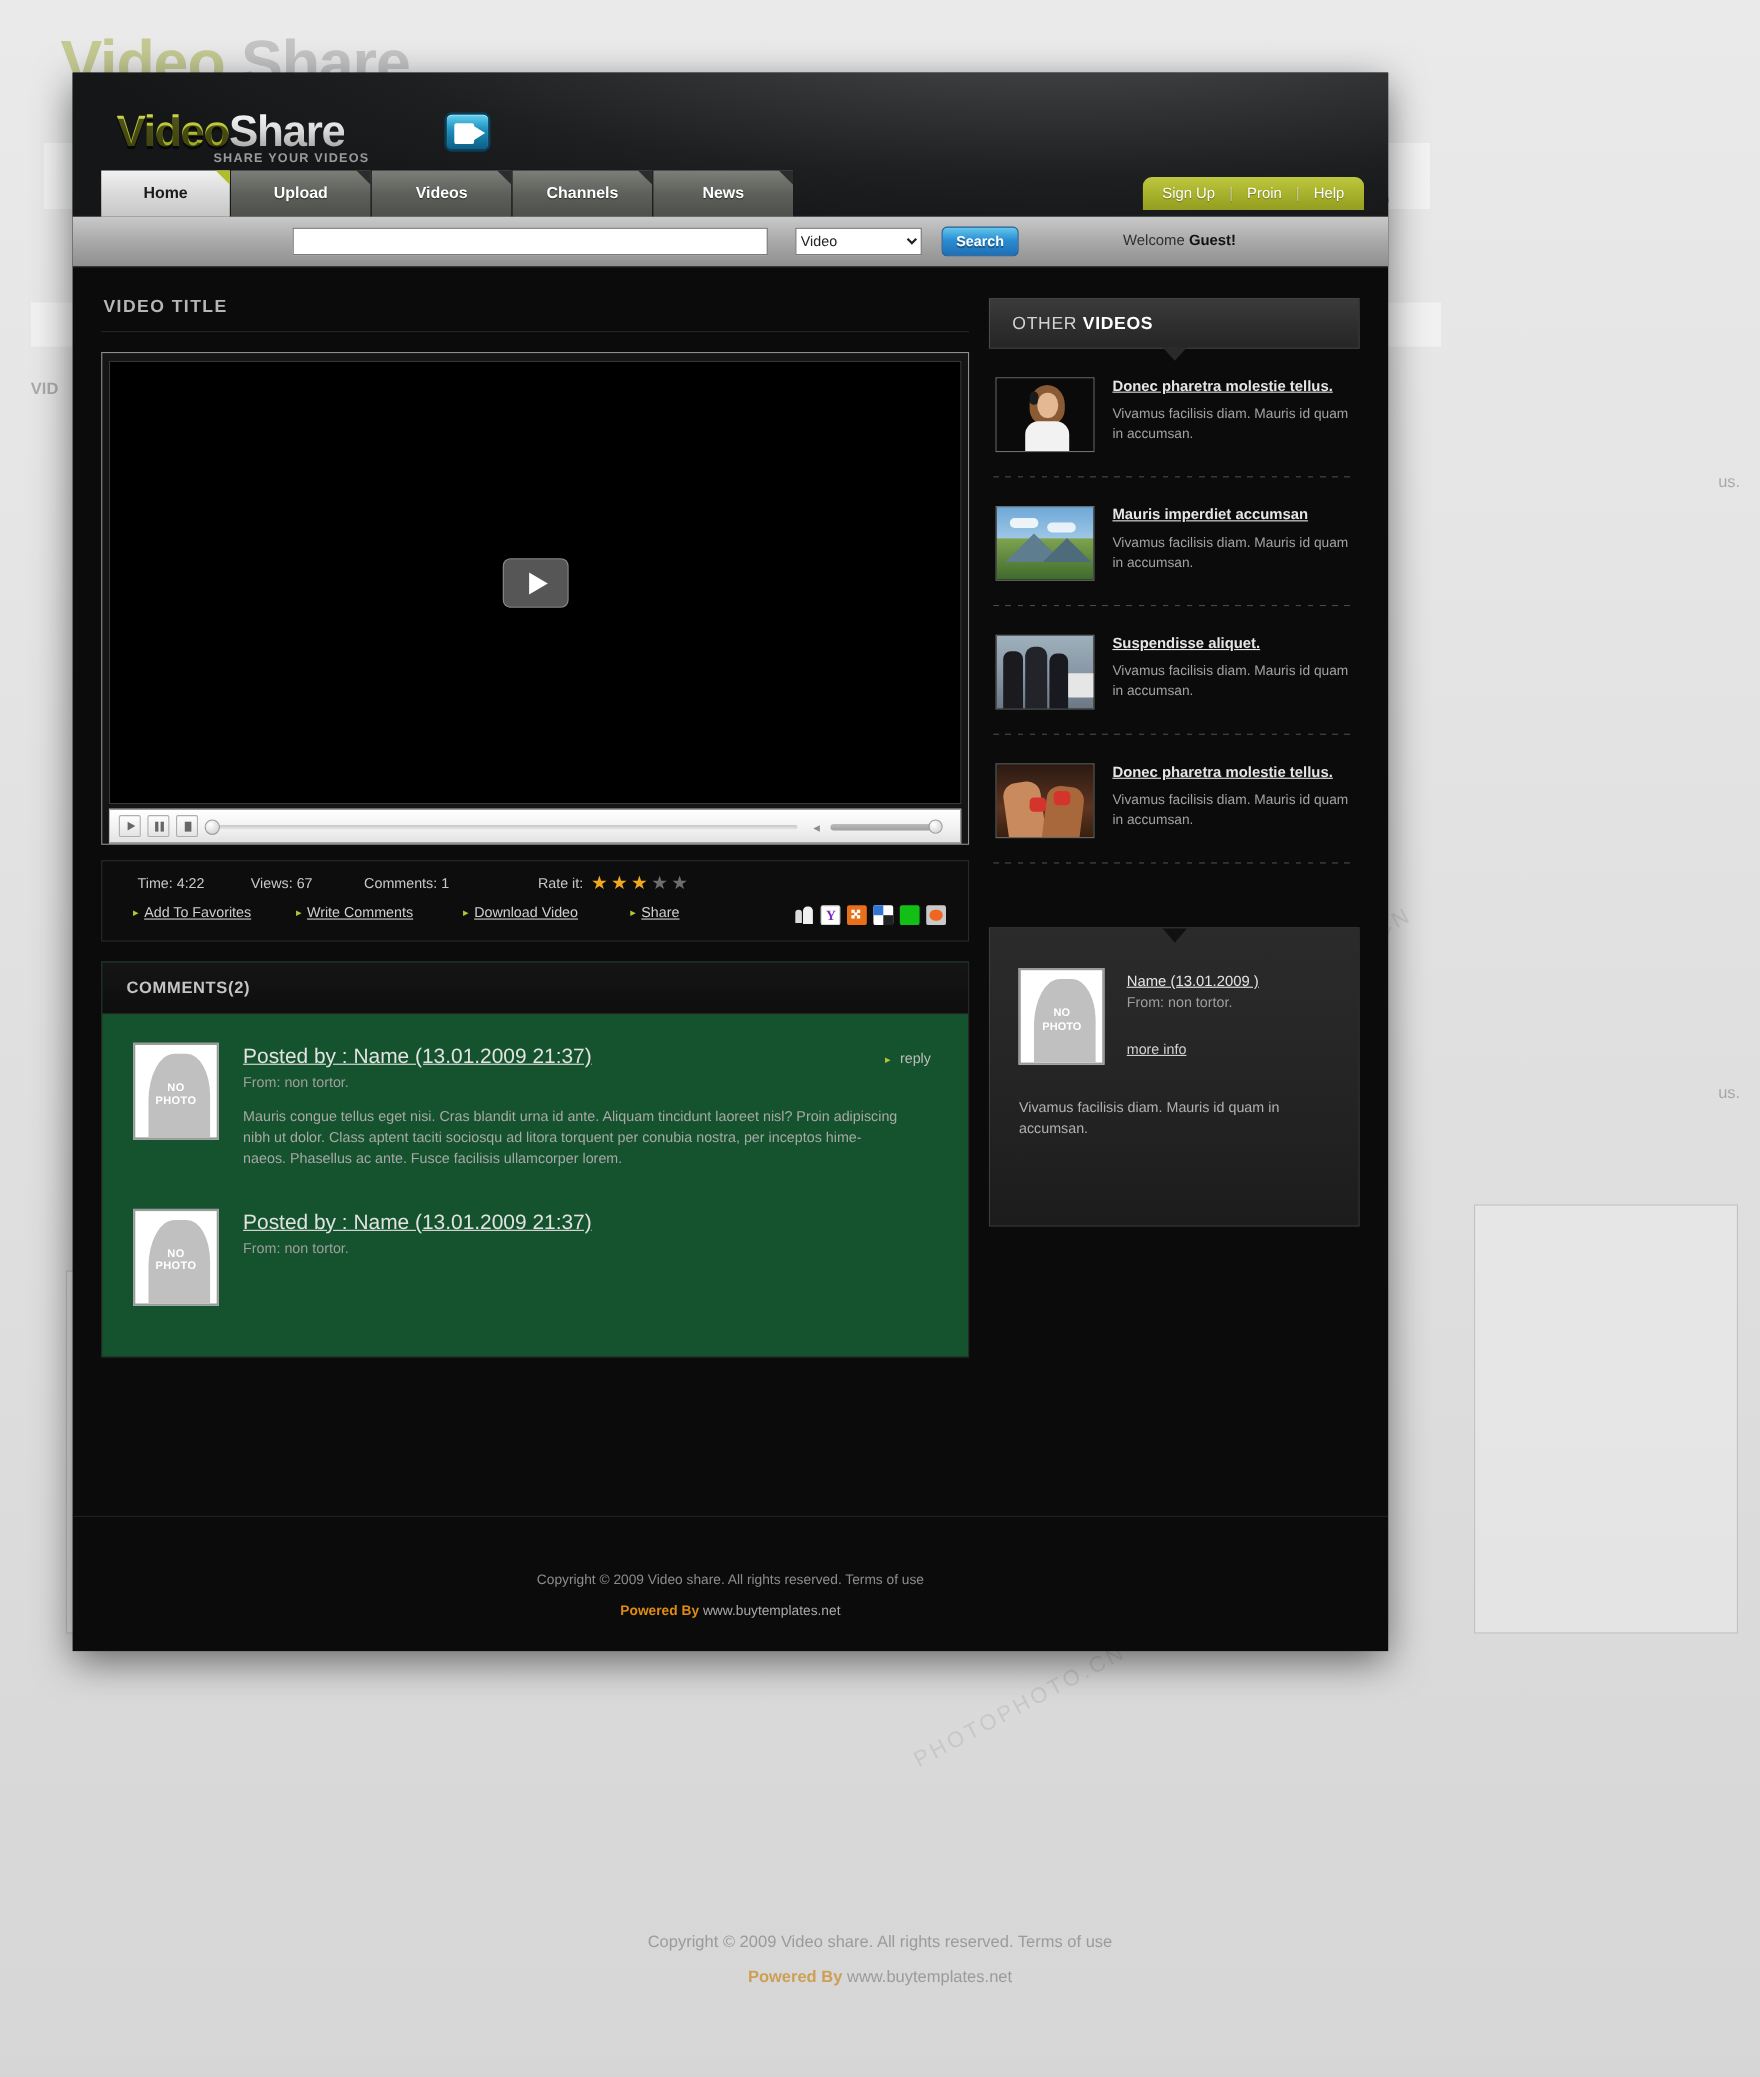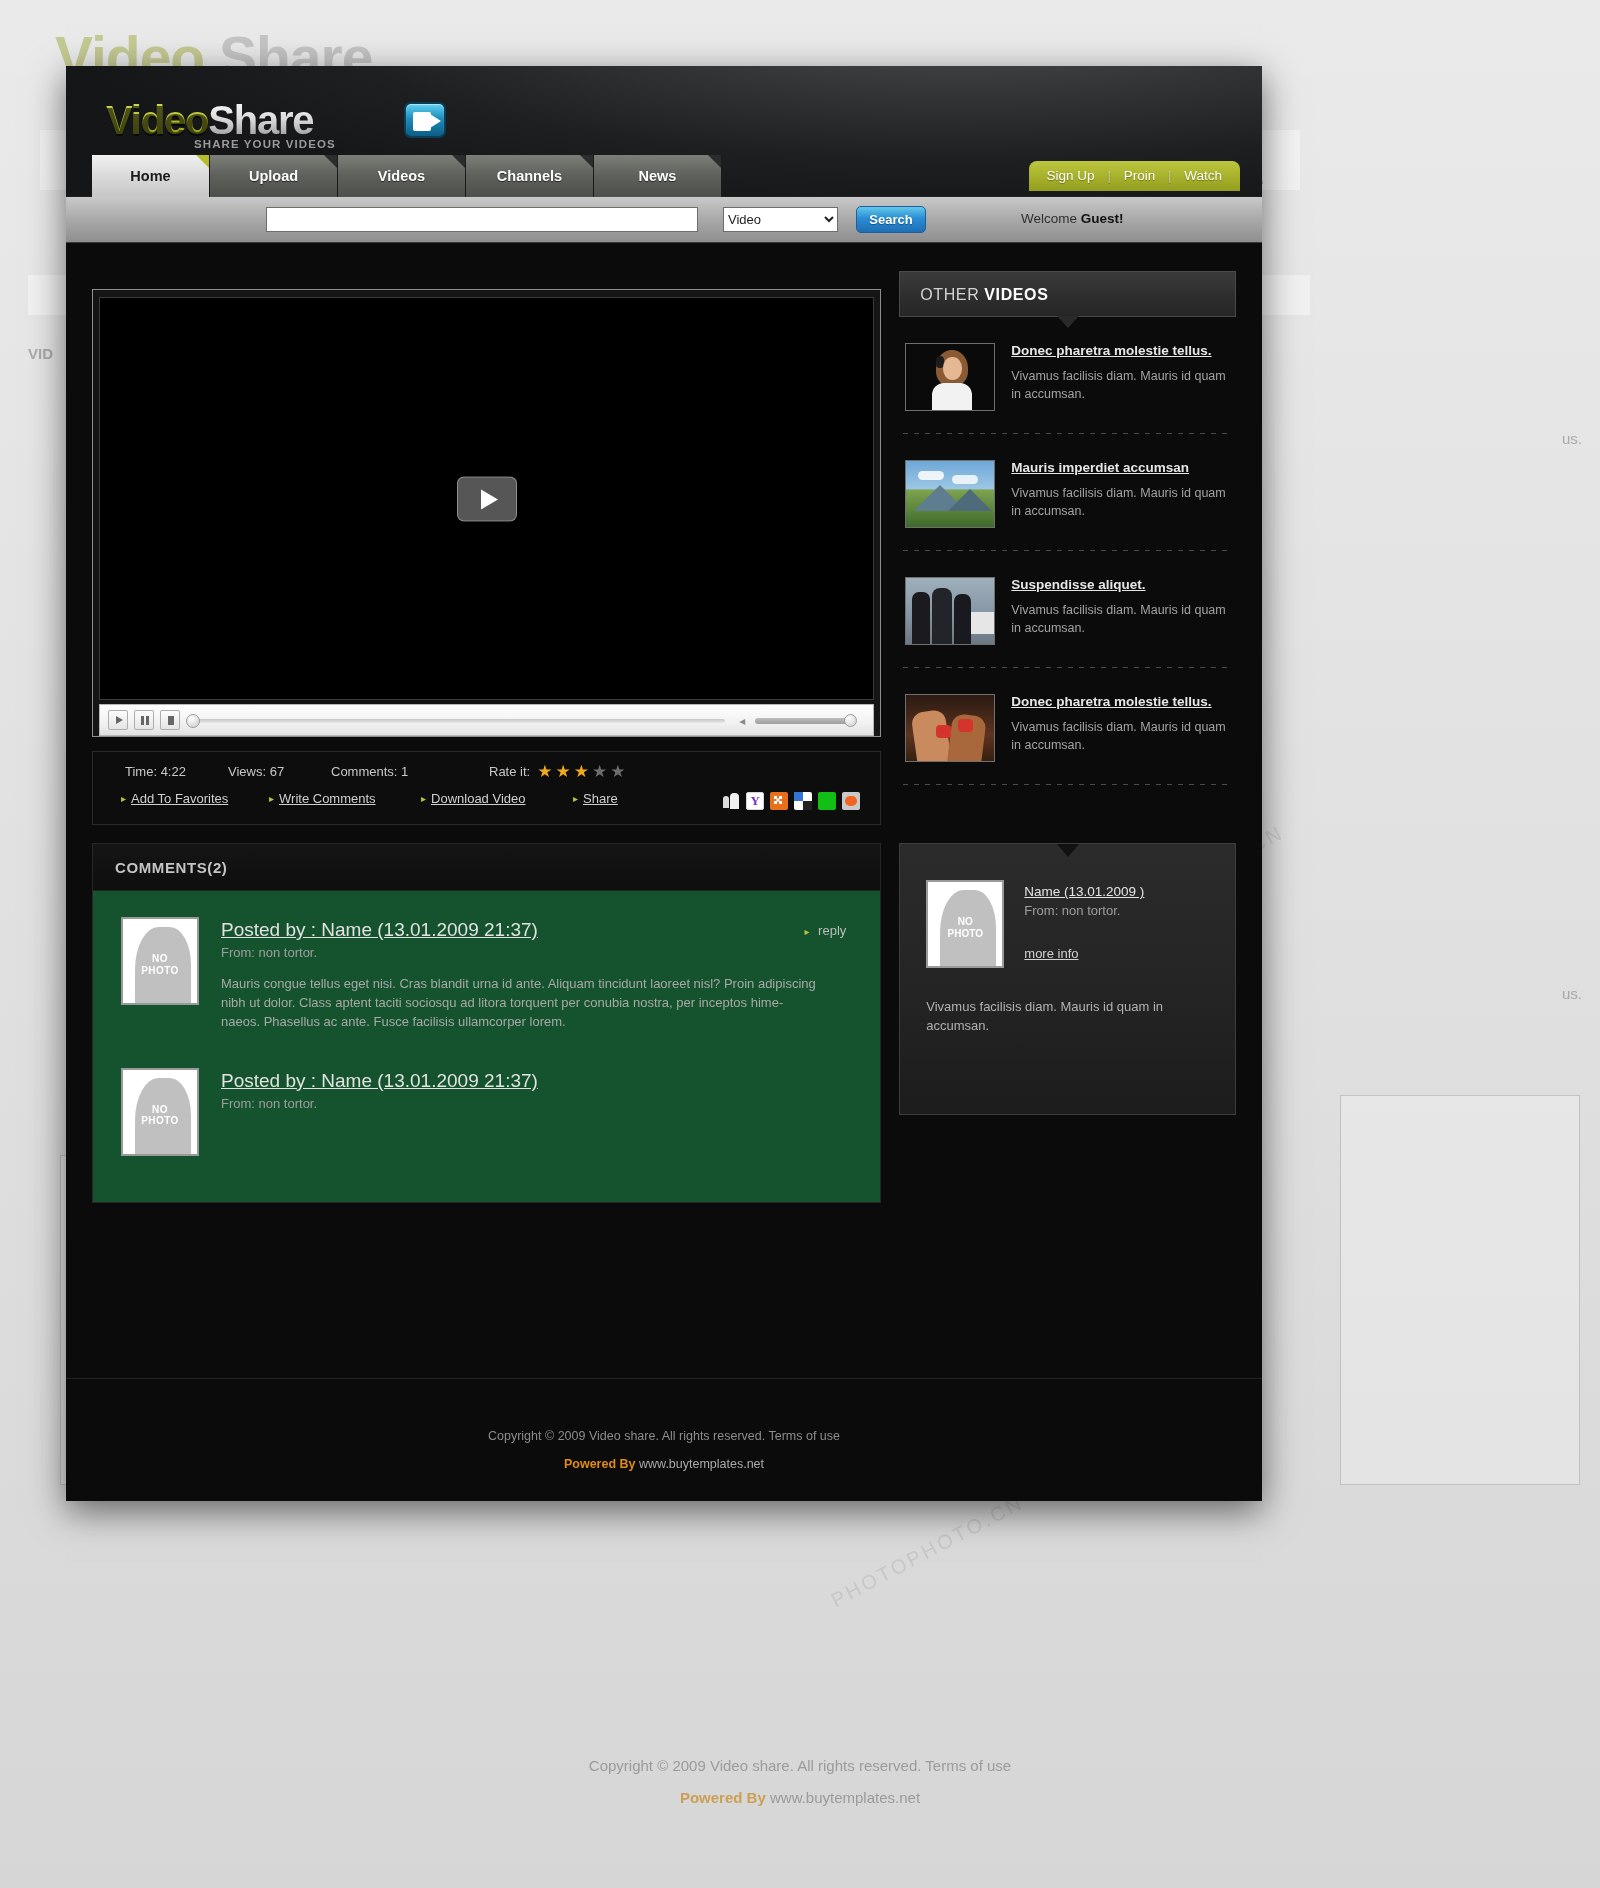--- a/index.html
+++ b/index.html
@@ -459,39 +459,40 @@
       <div class="tab"><span>Videos</span></div>
       <div class="tab"><span>Channels</span></div>
       <div class="tab"><span>News</span></div>
     </div>
 
     <div class="authbar">
       <a>Sign Up</a>
       <span class="sep">|</span>
       <a>Proin</a>
       <span class="sep">|</span>
-      <a>Watch</a>
+      <a>Help</a>
     </div>
   </div>
 
   <div class="searchbar">
     <input class="search-input" value="" placeholder="" style="">
     <select class="search-select">
       <option>Video</option>
     </select>
     <button class="search-btn">Search</button>
     <div class="welcome">
       <span>Welcome</span>
       <b>Guest!</b>
     </div>
   </div>
 
   <div class="content">
 
     <div class="col-left">
+      <div class="sec-title">VIDEO TITLE</div>
 
       <div class="player-frame">
         <div class="player-screen">
           <div class="play-btn"></div>
         </div>
         <div class="player-controls">
           <div class="ctl ctl-play"></div>
           <div class="ctl ctl-pause"></div>
           <div class="ctl ctl-stop"></div>
           <div class="seek"></div>

